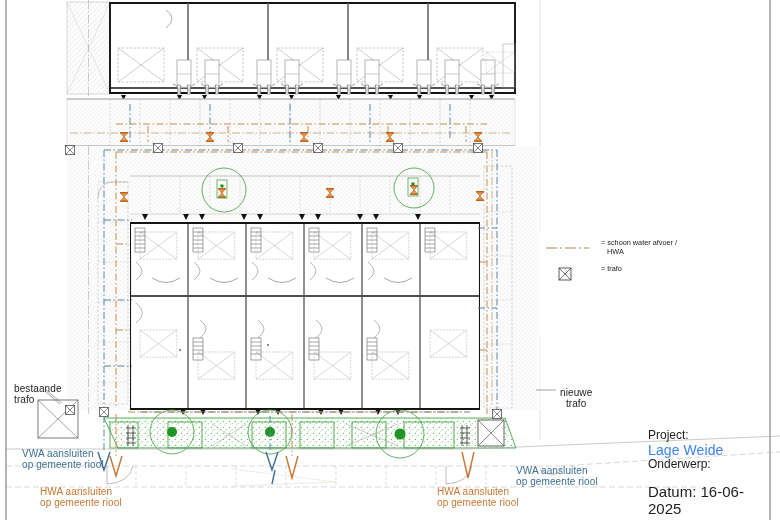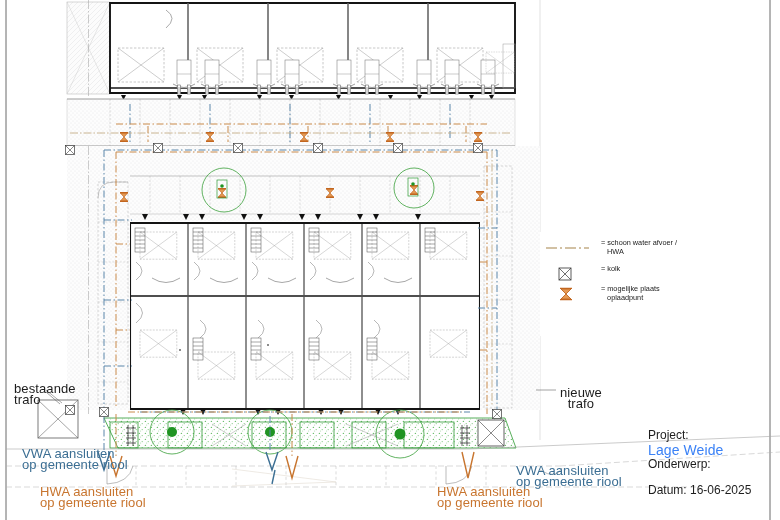--- a/index.html
+++ b/index.html
@@ -3,29 +3,29 @@
 <meta charset="utf-8">
 <title>Riooltekening - Lage Weide</title>
 <style>
   html,body{margin:0;padding:0;background:#ffffff;}
   body{width:780px;height:520px;overflow:hidden;
        font-family:"Liberation Sans","DejaVu Sans",sans-serif;
        color:#222;position:relative;}
   #sheet{position:absolute;left:0;top:0;width:780px;height:520px;background:#fff;}
   svg.layer{position:absolute;left:0;top:0;width:780px;height:520px;overflow:visible;}
 
-  .lbl{position:absolute;font-size:13px;line-height:10.5px;white-space:pre;letter-spacing:.1px;}
+  .lbl{position:absolute;font-size:10px;line-height:10.5px;white-space:pre;letter-spacing:.1px;}
   .lbl-dark{color:#1c1c1c;}
   .lbl-blue{color:#3b6e93;}
   .lbl-orange{color:#c8752f;}
 
   #titleblock{position:absolute;left:648px;top:430px;width:122px;}
   #titleblock .small{font-size:12px;color:#1d1d1d;line-height:11px;}
   #titleblock .big{font-size:14px;color:#3b82f6;line-height:18px;letter-spacing:.1px;}
-  #titleblock .date{font-size:12px;color:#1d1d1d;margin-top:13px;}
+  #titleblock .date{font-size:15px;color:#1d1d1d;margin-top:13px;}
 
   #legend{position:absolute;left:545px;top:240px;width:120px;}
   .leg-row{position:relative;height:20px;}
   .leg-row.tall{height:26px;}
   .leg-sym{position:absolute;left:0;top:0;width:46px;height:16px;}
   .leg-txt{position:absolute;left:56px;top:-1px;font-size:7.3px;line-height:8.6px;color:#222;white-space:pre;}
 </style>
 </head>
 <body>
 
@@ -528,31 +528,23 @@
       <span class="leg-txt">= schoon water afvoer /
    HWA</span>
     </div>
 
 
     <div class="leg-row">
       <svg class="leg-sym" viewBox="0 0 46 16">
         <rect x="14" y="2" width="12" height="12" fill="#fff" stroke="#333" stroke-width="0.8"></rect>
         <path d="M14 2 L26 14 M26 2 L14 14" stroke="#333" stroke-width="0.7"></path>
       </svg>
-      <span class="leg-txt">= kolk</span>
+      <span class="leg-txt">= trafo</span>
     </div>
 
-    <div class="leg-row tall">
-      <svg class="leg-sym" viewBox="0 0 46 16">
-        <path d="M16 3 L26 3 L16 13 L26 13 Z" fill="#e49a55" stroke="#c2661f" stroke-width="0.9"></path>
-        <path d="M15 2.4 H27 M15 13.6 H27" stroke="#c2661f" stroke-width="1.4"></path>
-      </svg>
-      <span class="leg-txt">= mogelijke plaats
-   oplaadpunt</span>
-    </div>
   </div>
 
   <div class="lbl lbl-dark" style="left:14px;top:384px;">bestaande
 trafo</div>
 
   <div class="lbl lbl-dark" style="left:560px;top:388px;text-align:center;">nieuwe
 trafo</div>
 
   <div class="lbl lbl-blue" style="left:22px;top:449px;">VWA aansluiten
 op gemeente riool</div>

